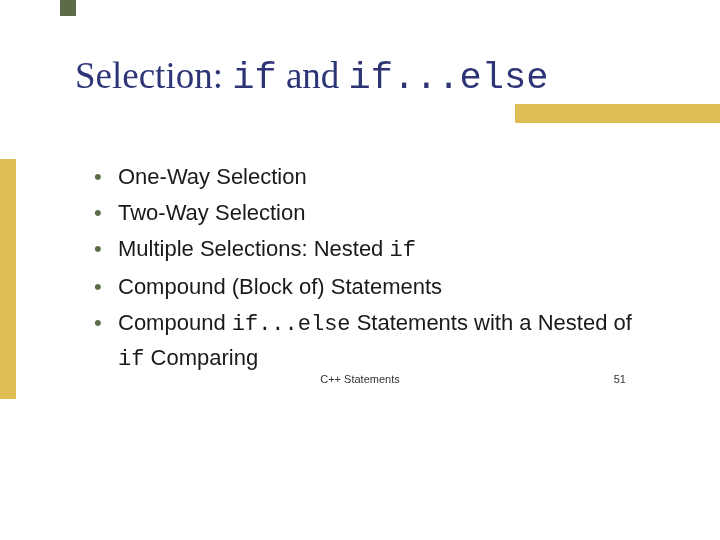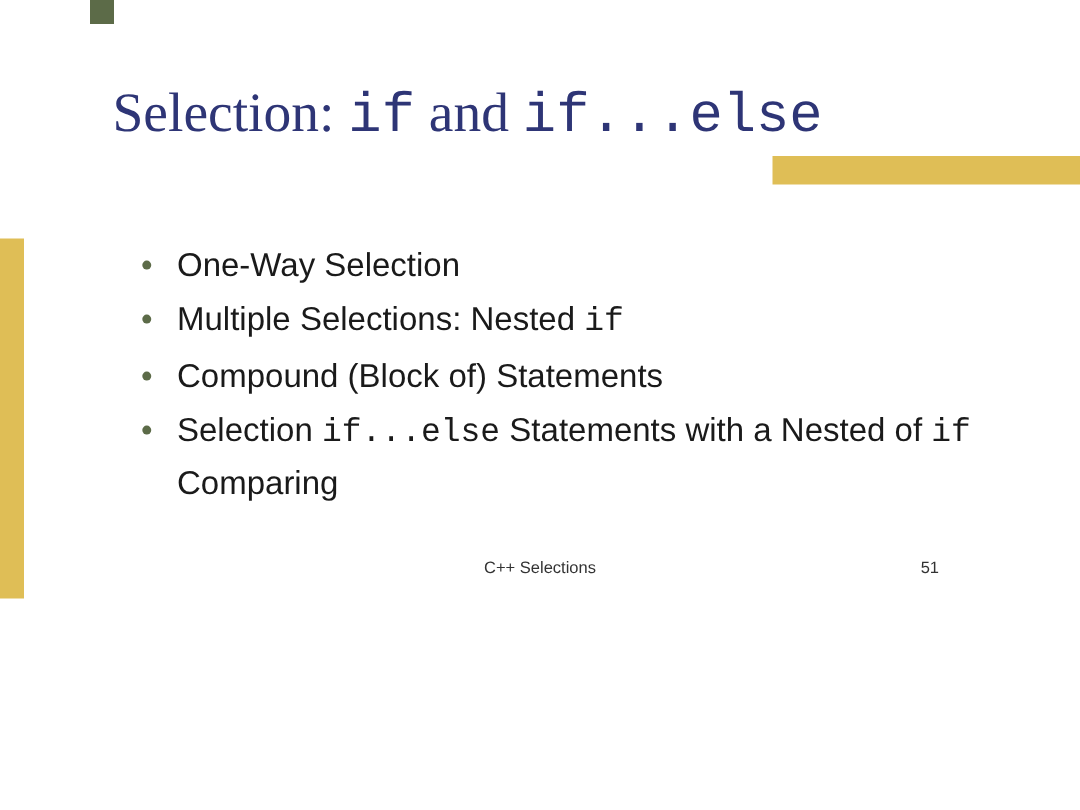--- a/index.html
+++ b/index.html
@@ -106,21 +106,22 @@
   <div class="accent-left"></div>
   <div class="accent-right"></div>
 
   <h1 class="title">
     <span>Selection: </span><span class="code">if</span><span> and </span><span class="code">if...else</span>
   </h1>
 
   <div class="content">
     <ul class="bullet-list" id="bullet-list">
         <li><span>One-Way Selection</span></li>
+        <li><span>Two-Way Selection</span></li>
         <li><span>Multiple Selections: Nested </span><span class="code">if</span></li>
         <li><span>Compound (Block of) Statements</span></li>
-        <li><span>Selection </span><span class="code">if...else</span><span> Statements with a Nested of </span><span class="code">if</span><span> Comparing</span></li>
+        <li><span>Compound </span><span class="code">if...else</span><span> Statements with a Nested of </span><span class="code">if</span><span> Comparing</span></li>
       </ul>
   </div>
 
-  <div class="footer-text">C++ Selections</div>
+  <div class="footer-text">C++ Statements</div>
   <div class="page-number">51</div>
 </div>
 
 </body></html>

